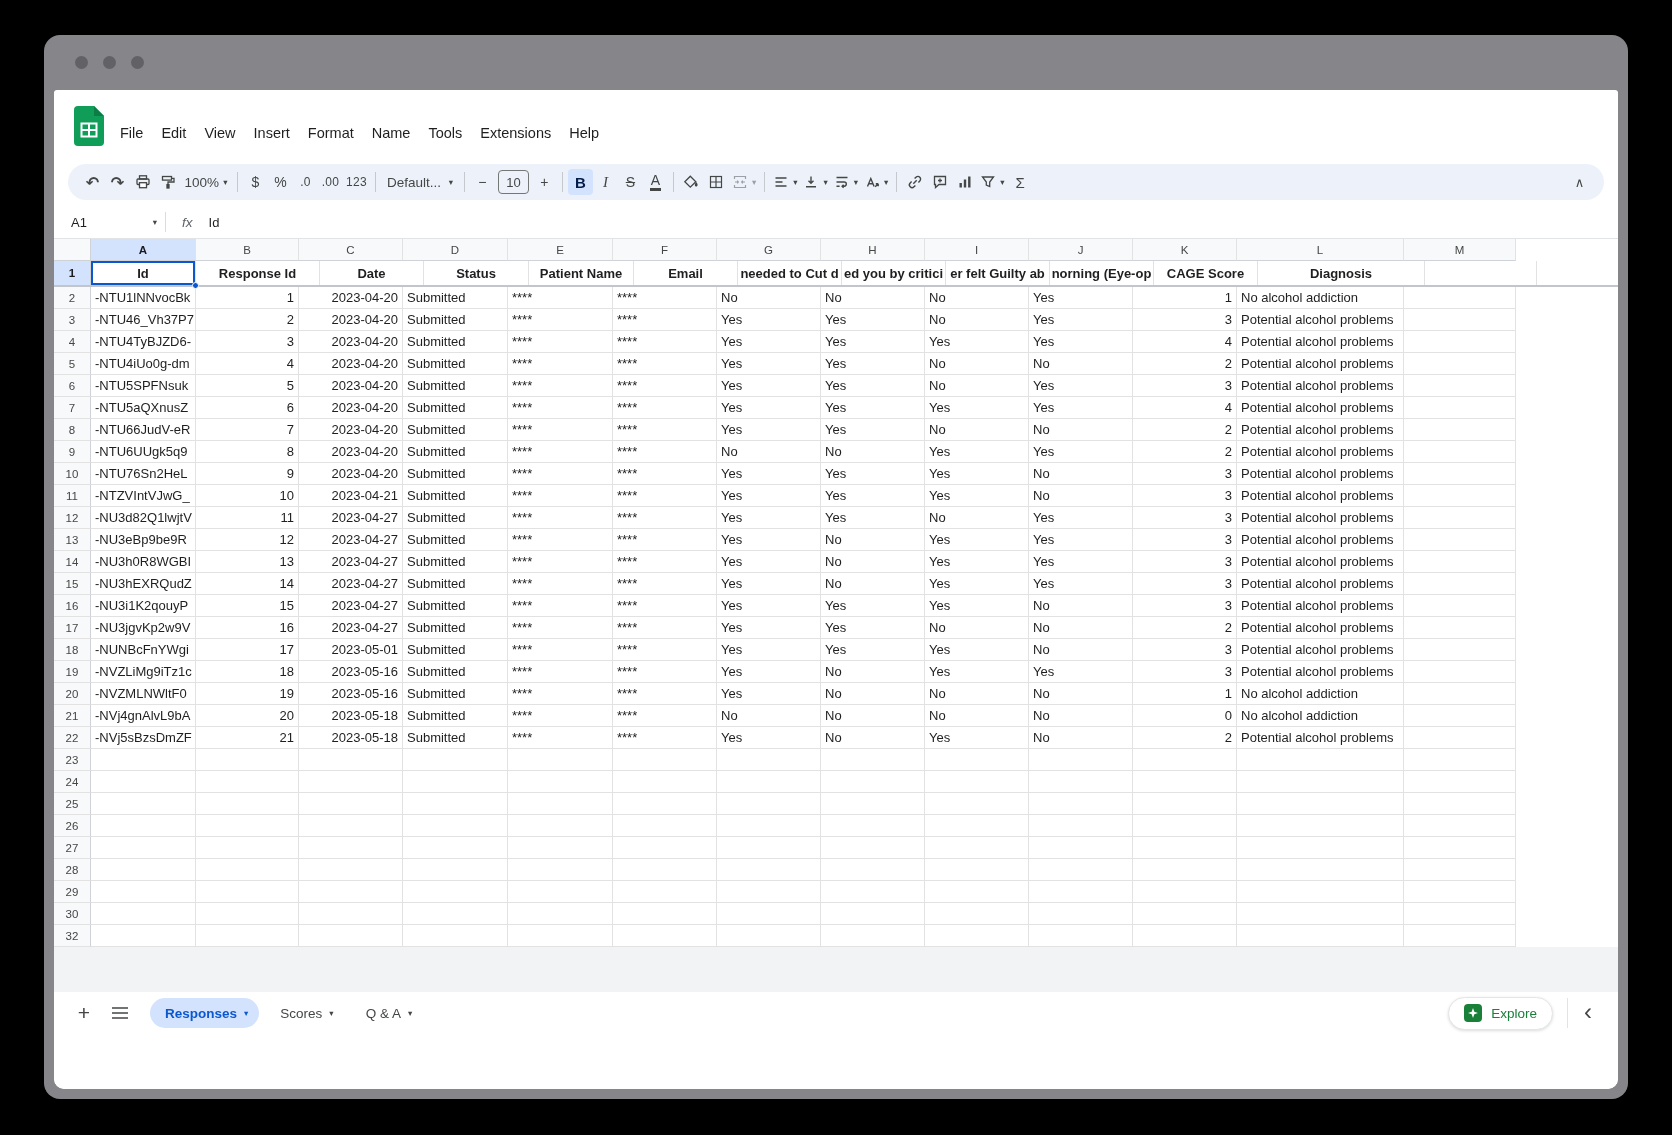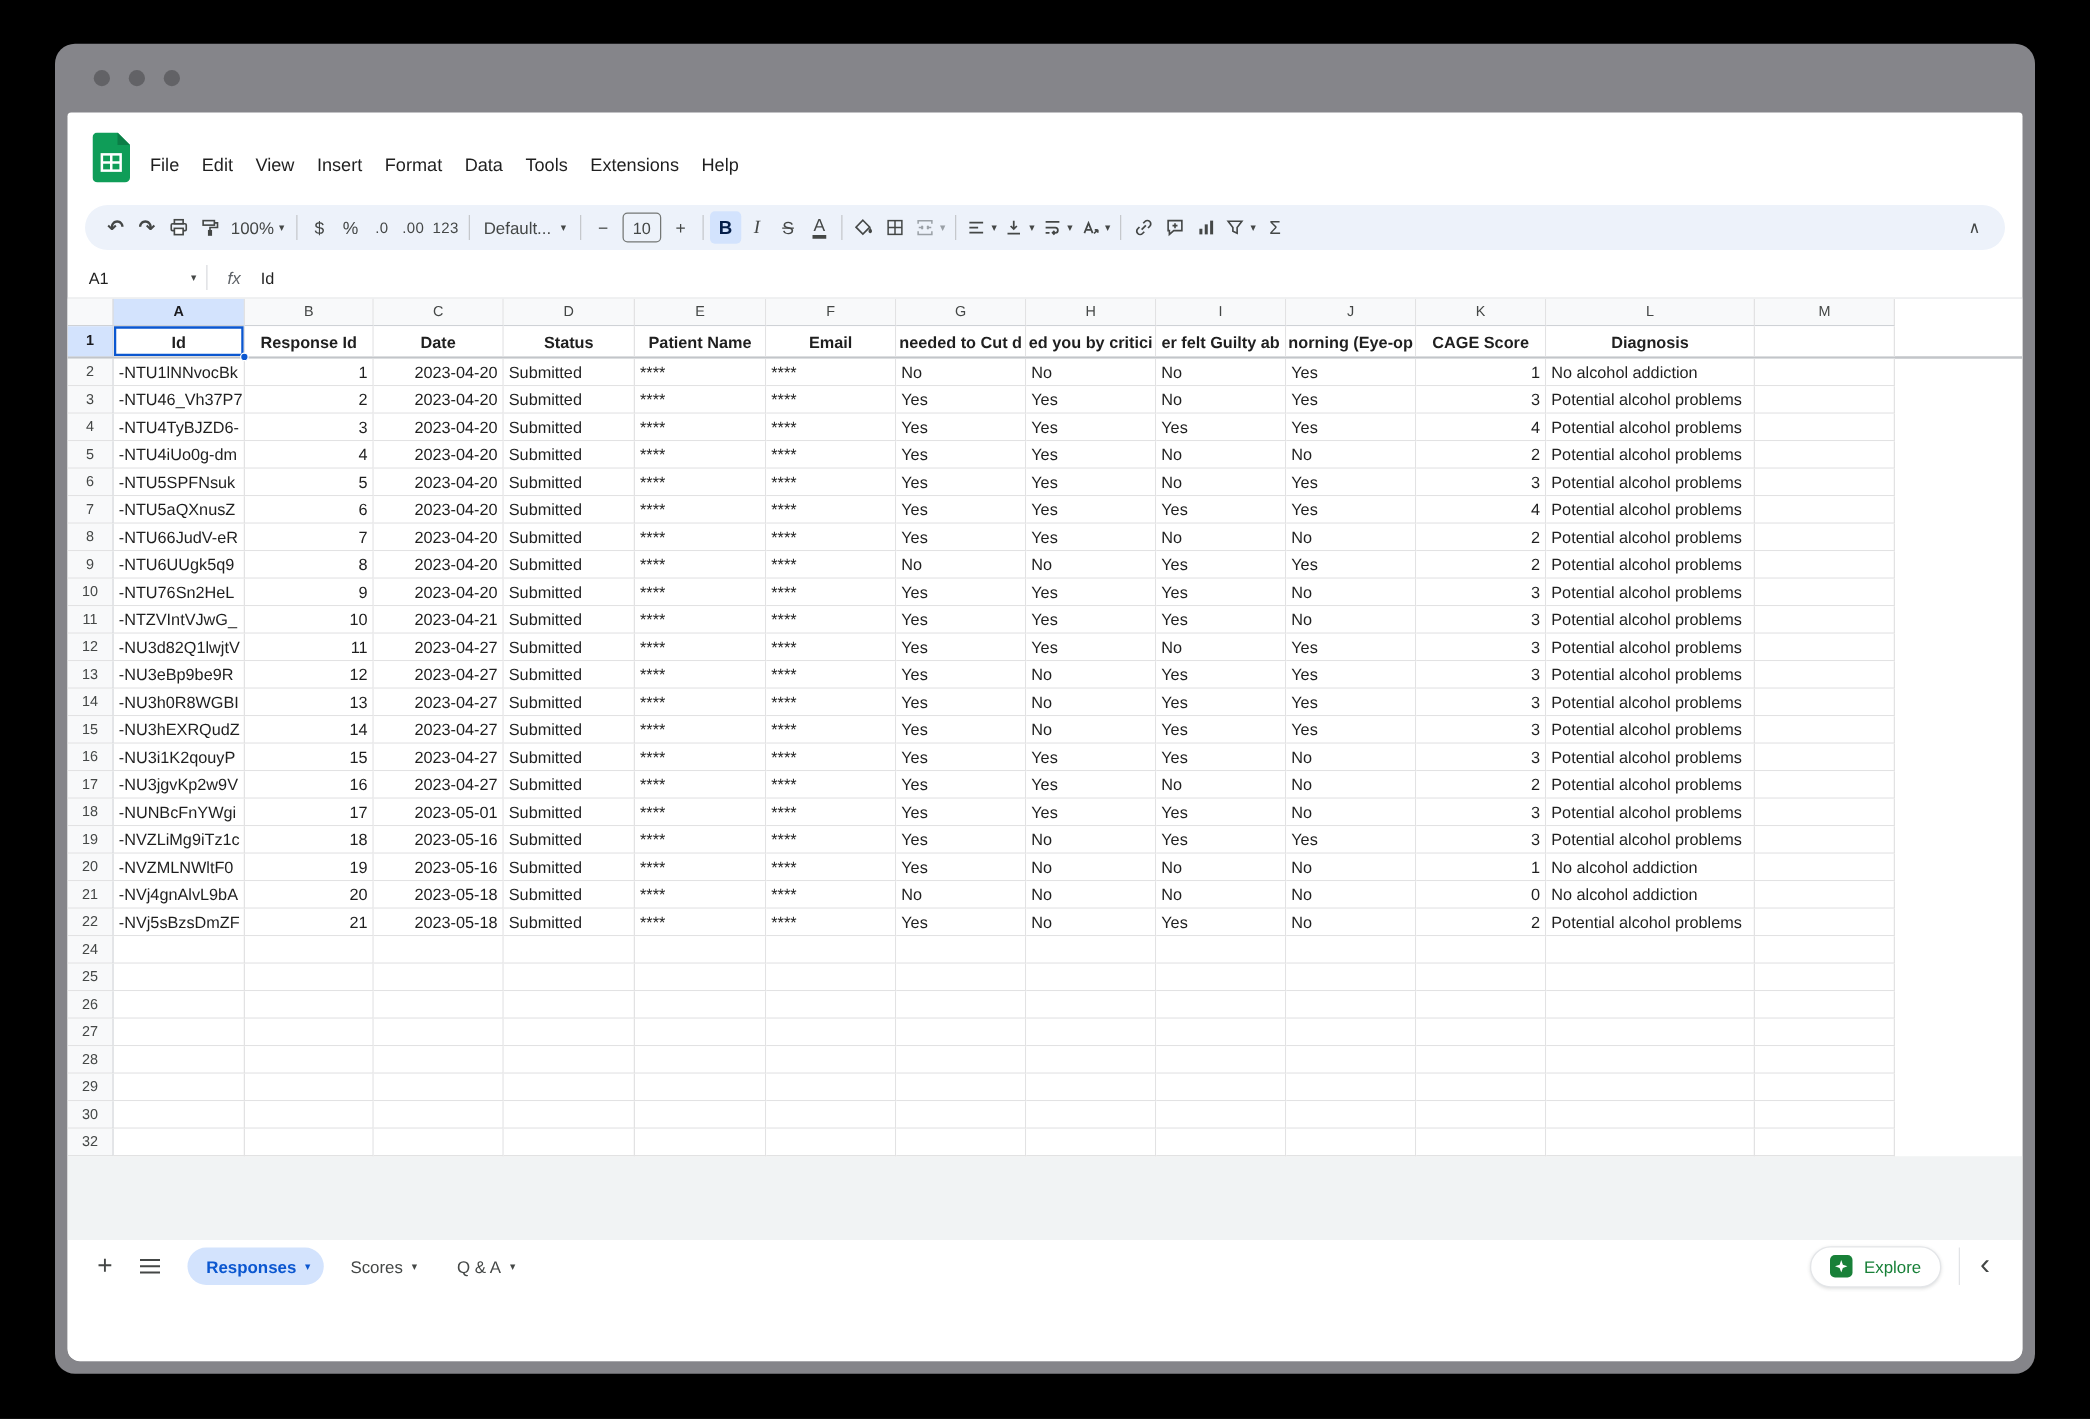--- a/index.html
+++ b/index.html
@@ -129,21 +129,21 @@
           </g>
         </svg>
       </div>
       <div class="title-block">
         <nav class="menubar">
             <span class="menu-item">File</span>
             <span class="menu-item">Edit</span>
             <span class="menu-item">View</span>
             <span class="menu-item">Insert</span>
             <span class="menu-item">Format</span>
-            <span class="menu-item">Data</span>
+            <span class="menu-item">Name</span>
             <span class="menu-item">Tools</span>
             <span class="menu-item">Extensions</span>
             <span class="menu-item">Help</span>
           </nav>
       </div>
     </header>
 
     <div class="toolbar-wrap">
       <div class="toolbar">
         <span class="tb tb-arrows">↶</span>
@@ -290,21 +290,21 @@
           <div class="colhead" style="width:104px">H</div>
           <div class="colhead" style="width:104px">I</div>
           <div class="colhead" style="width:104px">J</div>
           <div class="colhead" style="width:104px">K</div>
           <div class="colhead" style="width:167px">L</div>
           <div class="colhead" style="width:112px">M</div>
         </div>
         <div class="grow frozen">
           <div class="rowhead hl">1</div>
           <div class="cell a-left bold center selected" style="width:105px">Id<span class="fill-handle"></span></div>
-          <div class="cell a-right bold center" style="width:103px">Response Id</div>
+          <div class="cell a-right bold center" style="width:124px">Response Id</div>
           <div class="cell a-right bold center" style="width:104px">Date</div>
           <div class="cell a-left bold center" style="width:105px">Status</div>
           <div class="cell a-left bold center" style="width:105px">Patient Name</div>
           <div class="cell a-left bold center" style="width:104px">Email</div>
           <div class="cell a-left bold center" style="width:104px">needed to Cut d</div>
           <div class="cell a-left bold center" style="width:104px">ed you by critici</div>
           <div class="cell a-left bold center" style="width:104px">er felt Guilty ab</div>
           <div class="cell a-left bold center" style="width:104px">norning (Eye-op</div>
           <div class="cell a-right bold center" style="width:104px">CAGE Score</div>
           <div class="cell a-left bold center" style="width:167px">Diagnosis</div>
@@ -637,20 +637,36 @@
           <div class="cell a-right" style="width:104px">2023-05-18</div>
           <div class="cell a-left" style="width:105px">Submitted</div>
           <div class="cell a-left" style="width:105px">****</div>
           <div class="cell a-left" style="width:104px">****</div>
           <div class="cell a-left" style="width:104px">Yes</div>
           <div class="cell a-left" style="width:104px">No</div>
           <div class="cell a-left" style="width:104px">Yes</div>
           <div class="cell a-left" style="width:104px">No</div>
           <div class="cell a-right" style="width:104px">2</div>
           <div class="cell a-left" style="width:167px">Potential alcohol problems</div>
+          <div class="cell a-left" style="width:112px"></div>
+        </div>
+        <div class="grow">
+          <div class="rowhead">23</div>
+          <div class="cell a-left" style="width:105px"></div>
+          <div class="cell a-right" style="width:103px"></div>
+          <div class="cell a-right" style="width:104px"></div>
+          <div class="cell a-left" style="width:105px"></div>
+          <div class="cell a-left" style="width:105px"></div>
+          <div class="cell a-left" style="width:104px"></div>
+          <div class="cell a-left" style="width:104px"></div>
+          <div class="cell a-left" style="width:104px"></div>
+          <div class="cell a-left" style="width:104px"></div>
+          <div class="cell a-left" style="width:104px"></div>
+          <div class="cell a-right" style="width:104px"></div>
+          <div class="cell a-left" style="width:167px"></div>
           <div class="cell a-left" style="width:112px"></div>
         </div>
         <div class="grow">
           <div class="rowhead">24</div>
           <div class="cell a-left" style="width:105px"></div>
           <div class="cell a-right" style="width:103px"></div>
           <div class="cell a-right" style="width:104px"></div>
           <div class="cell a-left" style="width:105px"></div>
           <div class="cell a-left" style="width:105px"></div>
           <div class="cell a-left" style="width:104px"></div>

